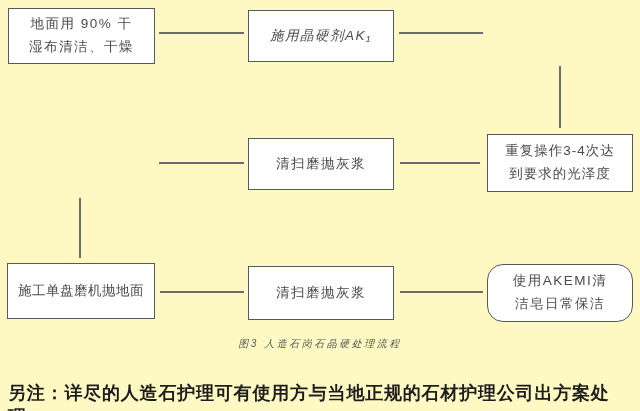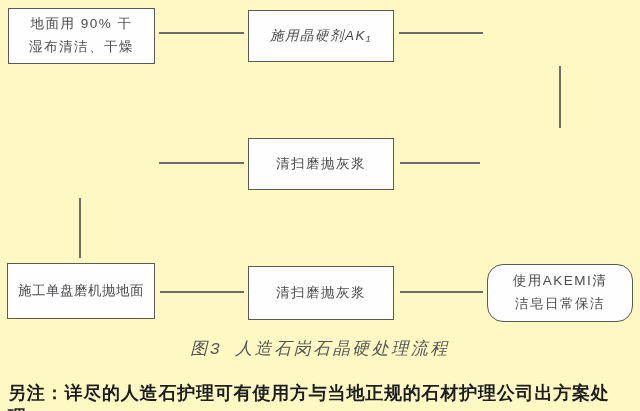--- a/index.html
+++ b/index.html
@@ -58,23 +58,23 @@
   .h5 { left: 160px; top: 291px; width: 84px; }
   .h6 { left: 400px; top: 291px; width: 83px; }
   .v1 { left: 559px; top: 66px;  height: 62px; }
   .v2 { left: 79px;  top: 198px; height: 60px; }
   .caption {
     position: absolute;
     left: 0;
     top: 337px;
     width: 100%;
     text-align: center;
-    font-family: Liberation Mono, monospace;
+    font-family: Liberation Sans, sans-serif;
     font-style: italic;
-    font-size: 17px;
+    font-size: 10px;
     letter-spacing: 2.5px;
     color: #555658;
   }
   .footnote {
     position: absolute;
     left: 8px;
     top: 381px;
     width: 620px;
     font-size: 18px;
     font-weight: bold;
@@ -85,20 +85,22 @@
 </head>
 <body>
 
 <div class="canvas">
 
   <div class="fbox b1">地面用 90% 干
 湿布清洁、干燥</div>
   <div class="fbox b2">施用晶硬剂AK₁</div>
 
   <div class="fbox b5">清扫磨抛灰浆</div>
+  <div class="fbox b6">重复操作3-4次达
+到要求的光泽度</div>
 
   <div class="fbox b7">施工单盘磨机抛地面</div>
   <div class="fbox b8">清扫磨抛灰浆</div>
   <div class="fbox b9">使用AKEMI清
 洁皂日常保洁</div>
 
   <div class="hline h1"></div>
   <div class="hline h2"></div>
   <div class="vline v1"></div>
   <div class="hline h3"></div>

